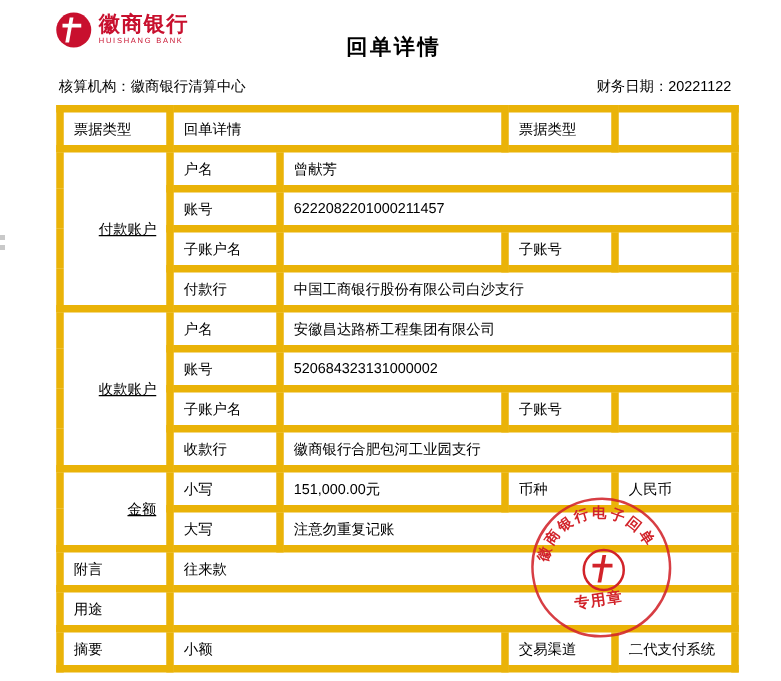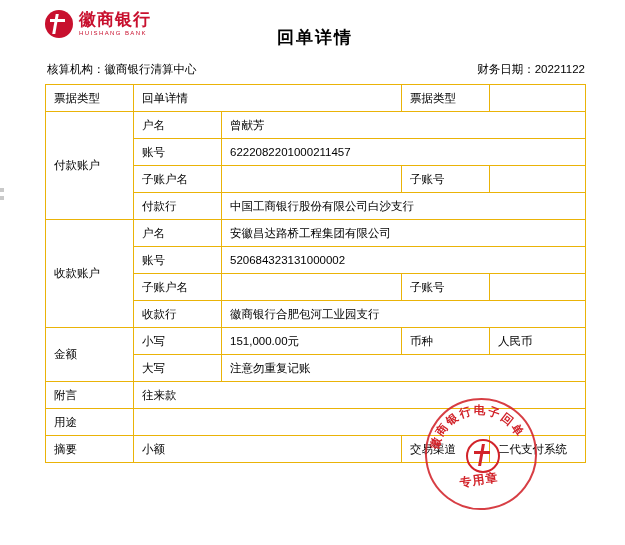--- a/index.html
+++ b/index.html
@@ -114,35 +114,36 @@
 
   
   table.recv {
     border-collapse: collapse;
     width: 540px;
     table-layout: fixed;
     font-size: 11.5px;
     color: #000;
   }
   table.recv td {
-    border: 1px solid #eab308;
+    border: 6px solid #eab308;
     height: 26px;
     padding: 0 8px;
     vertical-align: middle;
     white-space: nowrap;
     overflow: hidden;
   }
   .lbl { }
   .c-w1 { width: 88px; }
   .c-w2 { width: 88px; }
   .c-w3 { width: 180px; }
   .c-w4 { width: 88px; }
   .c-w5 { width: 96px; }
   .rowlabel {
-    text-align: left;
+    text-align: right;
+    text-decoration: underline;
   }
 
   
   .stamp-wrap {
     position: absolute;
     left: 425px;
     top: 398px;
     width: 112px;
     height: 112px;
     pointer-events: none;

